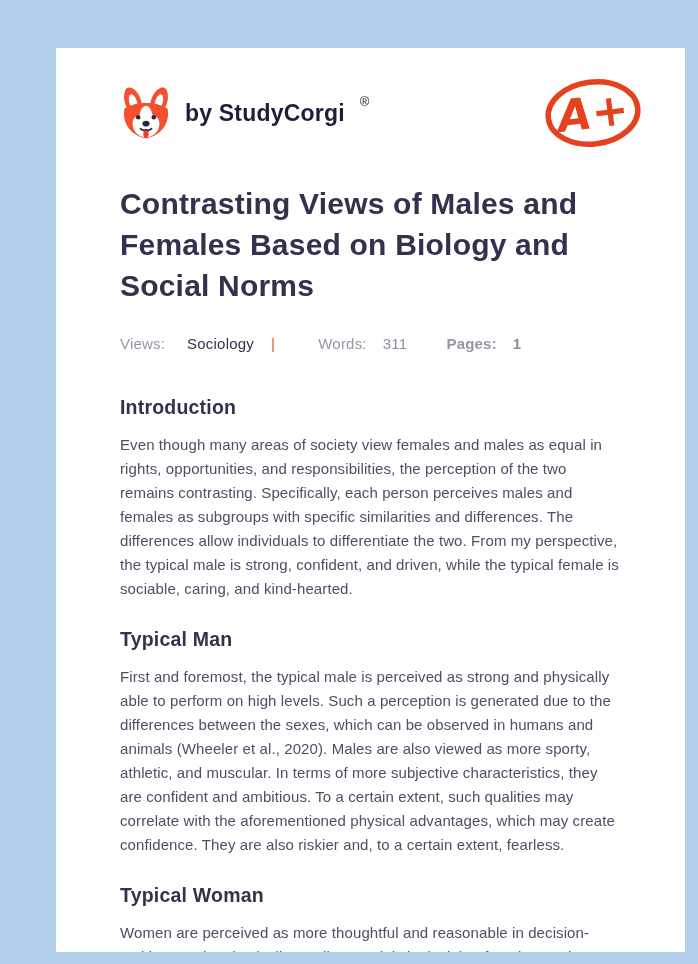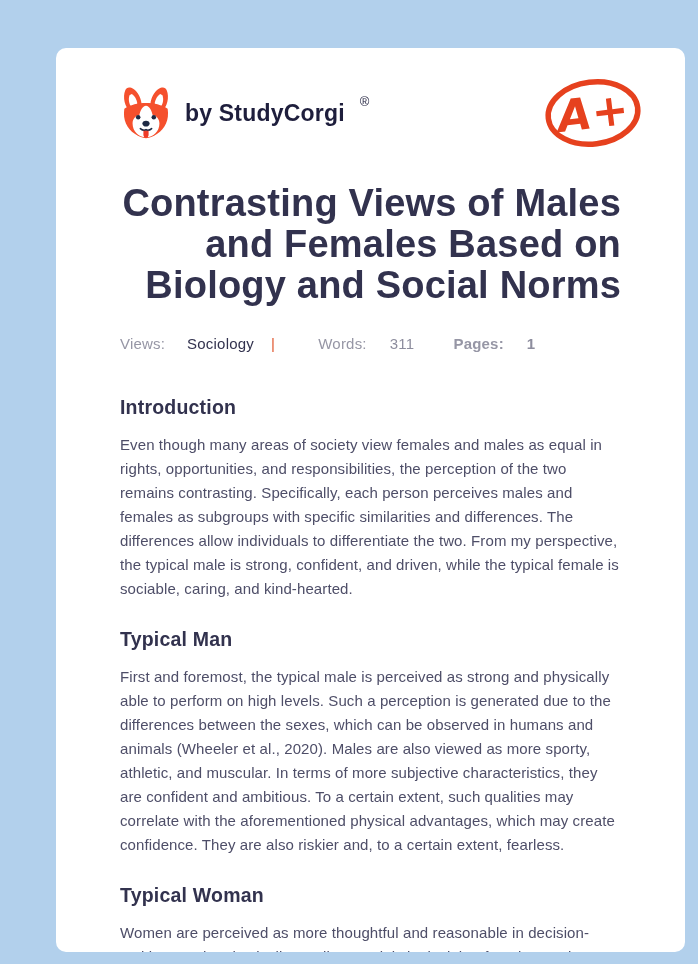--- a/index.html
+++ b/index.html
@@ -13,21 +13,21 @@
     overflow: hidden;
     position: relative;
   }
   .card {
     position: absolute;
     left: 56px;
     top: 48px;
     width: 629px;
     height: 904px;
     background: #ffffff;
-    border-radius: 10px;
+    border-radius: 0;
     padding: 26px 64px 0 64px;
     overflow: hidden;
   }
   
   .header-row {
     display: flex;
     align-items: center;
     justify-content: space-between;
     height: 78px;
     margin-right: -24px;
@@ -50,26 +50,25 @@
     font-weight: 400;
     color: #1e1e3c;
     align-self: flex-start;
     margin-top: 12px;
     margin-left: 2px;
   }
   .stamp svg { display: block; }
   
   .essay-title {
     margin: 31px 0 0 0;
-    font-size: 38px;
+    font-size: 30px;
     line-height: 41px;
     font-weight: 800;
     color: #32324e;
     letter-spacing: 0.2px;
-    text-align: right;
   }
   .meta-row {
     margin-top: 12px;
     display: flex;
     align-items: center;
     font-size: 15px;
     color: #9696a5;
     letter-spacing: 0.2px;
     white-space: pre;
   }
@@ -78,21 +77,21 @@
     color: #32324e;
     font-weight: 400;
     margin-left: 22px;
     text-decoration: none;
     cursor: pointer;
   }
   .meta-sep {
     color: #e25a32;
     margin: 0 17px;
   }
-  .meta-value { color: #8d8d9e; margin-left: 23px; }
+  .meta-value { color: #8d8d9e; margin-left: 16px; }
   .meta-pair + .meta-pair { margin-left: 13px; font-weight: bold; }
   
   .section-heading {
     margin: 27px 0 0 0;
     font-size: 19.5px;
     font-weight: 700;
     color: #32324e;
     letter-spacing: 0.2px;
   }
   .section-body {

